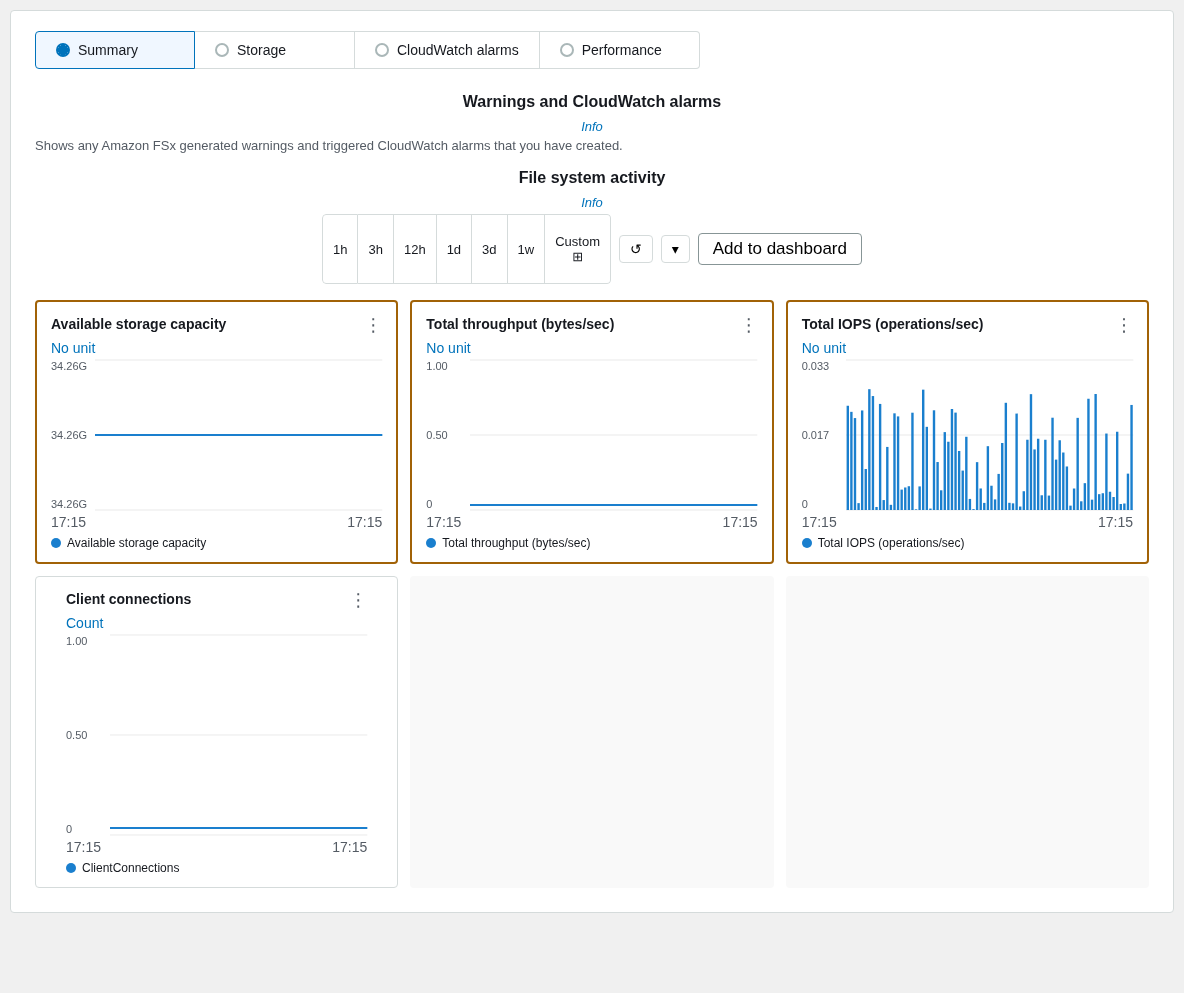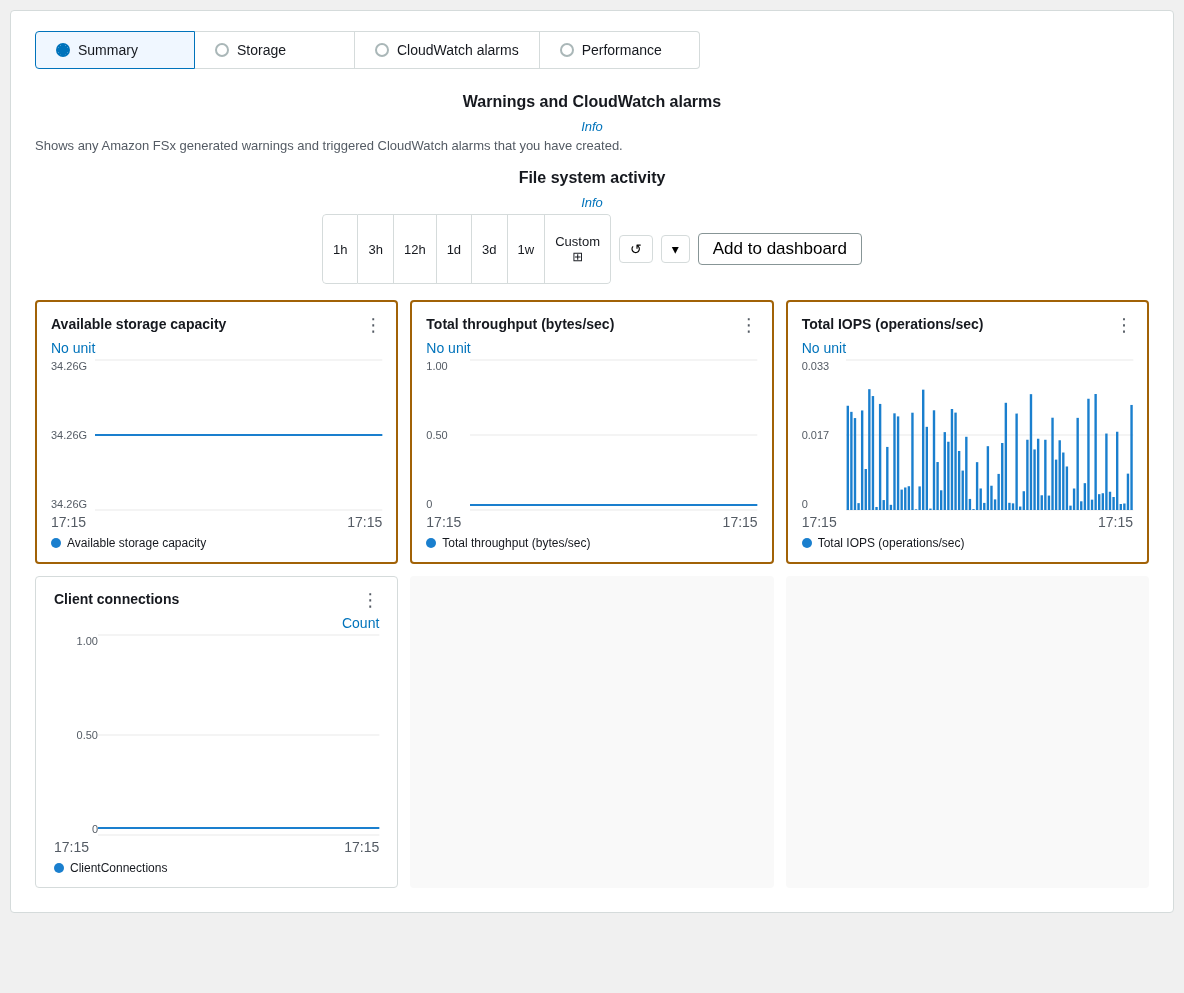--- a/index.html
+++ b/index.html
@@ -209,22 +209,21 @@
     
     .chart-row-bottom {
       display: grid;
       grid-template-columns: 1fr 1fr 1fr;
       gap: 12px;
     }
     .chart-card-tall {
       border: 1px solid #d5dbdb;
       border-radius: 4px;
       background: #fff;
-      padding: 14px 18px 12px;
-      text-align: right;
+      padding: 14px 30px 12px;
     }
     .empty-panel {
       background: #f9f9f9;
       border-radius: 4px;
     }
     svg { overflow: visible; }
   </style>
 </head>
 <body>
 

